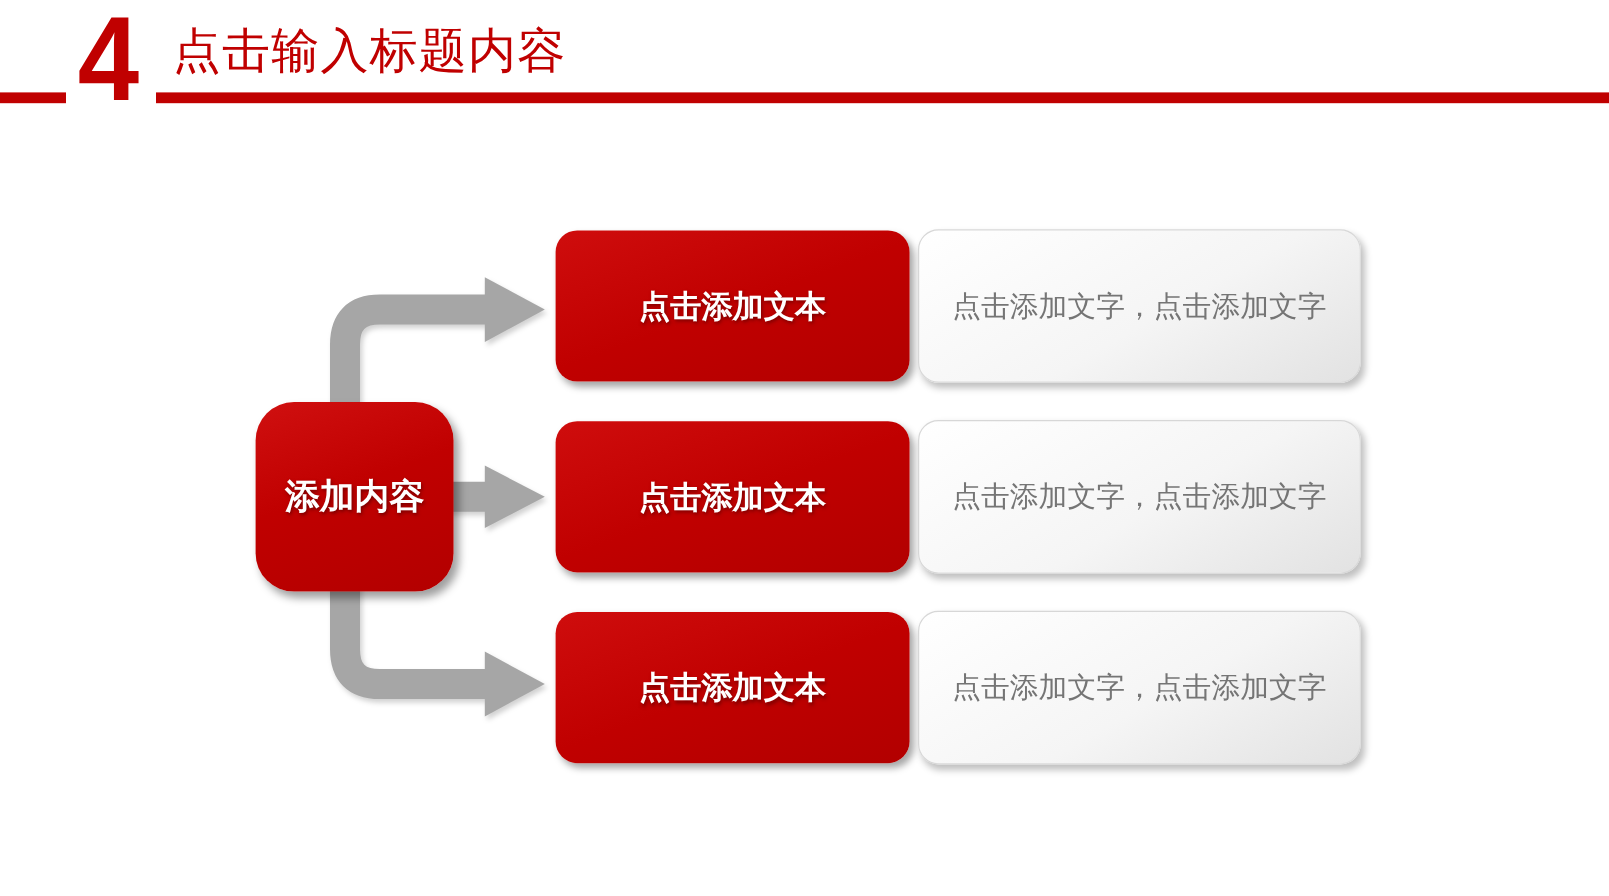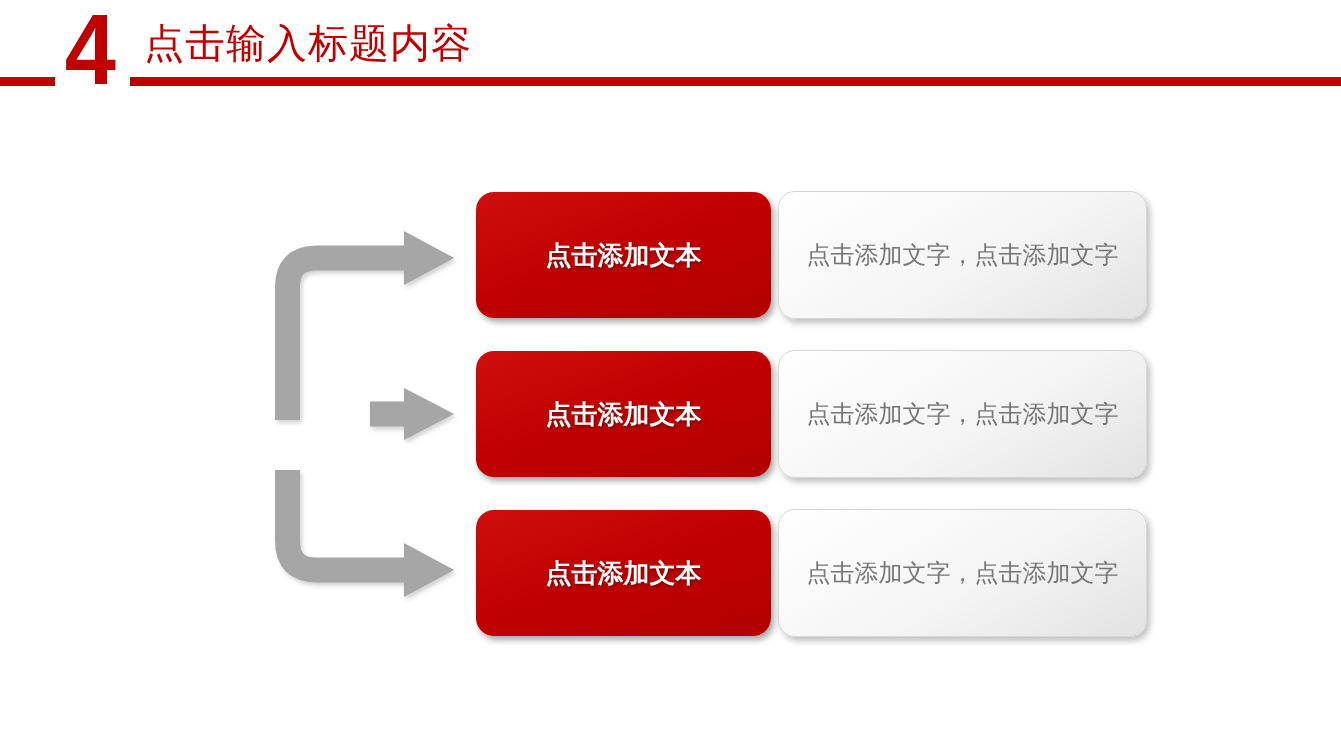--- a/index.html
+++ b/index.html
@@ -24,21 +24,21 @@
   
   .center-node { position:absolute; left:213px; top:335px; width:165px; height:158px;
                  border-radius:32px;
                  background:linear-gradient(160deg,#d01010 0%, #c00000 45%, #b30000 100%);
                  box-shadow:4px 5px 7px rgba(0,0,0,0.38);
                  display:flex; align-items:center; justify-content:center; }
   .center-node span { color:#fff; font-size:29px; font-weight:bold;
                       text-shadow:1px 2px 3px rgba(60,0,0,0.55); white-space:nowrap; }
 
   
-  .row { position:absolute; left:476px; width:671px; height:126px;font-family:Liberation Mono, monospace; }
+  .row { position:absolute; left:463px; width:671px; height:126px;font-family:Liberation Mono, monospace; }
   .row.r1 { top:192px; } .row.r2 { top:351px; } .row.r3 { top:510px; }
   .node-red { position:absolute; left:0; top:0; width:295px; height:126px;
               border-radius:18px;
               background:linear-gradient(160deg,#cf0d0d 0%, #c00000 50%, #b20000 100%);
               box-shadow:3px 4px 6px rgba(0,0,0,0.35);
               display:flex; align-items:center; justify-content:center; }
   .node-red span { color:#fff; font-size:26px; font-weight:bold;
                    text-shadow:1px 2px 3px rgba(60,0,0,0.5); white-space:nowrap; }
   .node-gray { position:absolute; left:302px; top:-1px; width:369px; height:128px;
                border-radius:17px; border:1px solid #d7d7d7;
@@ -59,20 +59,23 @@
 
   <svg class="connectors" width="1341" height="747" viewBox="0 0 1341 747">
     <path d="M287.5 420 V287 Q287.5 258 316.5 258 H406" fill="none" stroke-width="25" stroke="#A6A6A6"></path>
     <polygon points="404,231 454,258 404,285" fill="#A6A6A6"></polygon>
     <path d="M370 414 H406" fill="none" stroke-width="25" stroke="#A6A6A6"></path>
     <polygon points="404,388 454,414 404,440" fill="#A6A6A6"></polygon>
     <path d="M287.5 470 V541 Q287.5 570 316.5 570 H406" fill="none" stroke-width="25" stroke="#A6A6A6"></path>
     <polygon points="404,543 454,570 404,597" fill="#A6A6A6"></polygon>
   </svg>
 
+  <div class="center-node">
+    <span>添加内容</span>
+  </div>
 
   <div class="row r1">
     <div class="node-red">
       <span>点击添加文本</span>
     </div>
     <div class="node-gray">
       <span>点击添加文字，点击添加文字</span>
     </div>
   </div>
 

